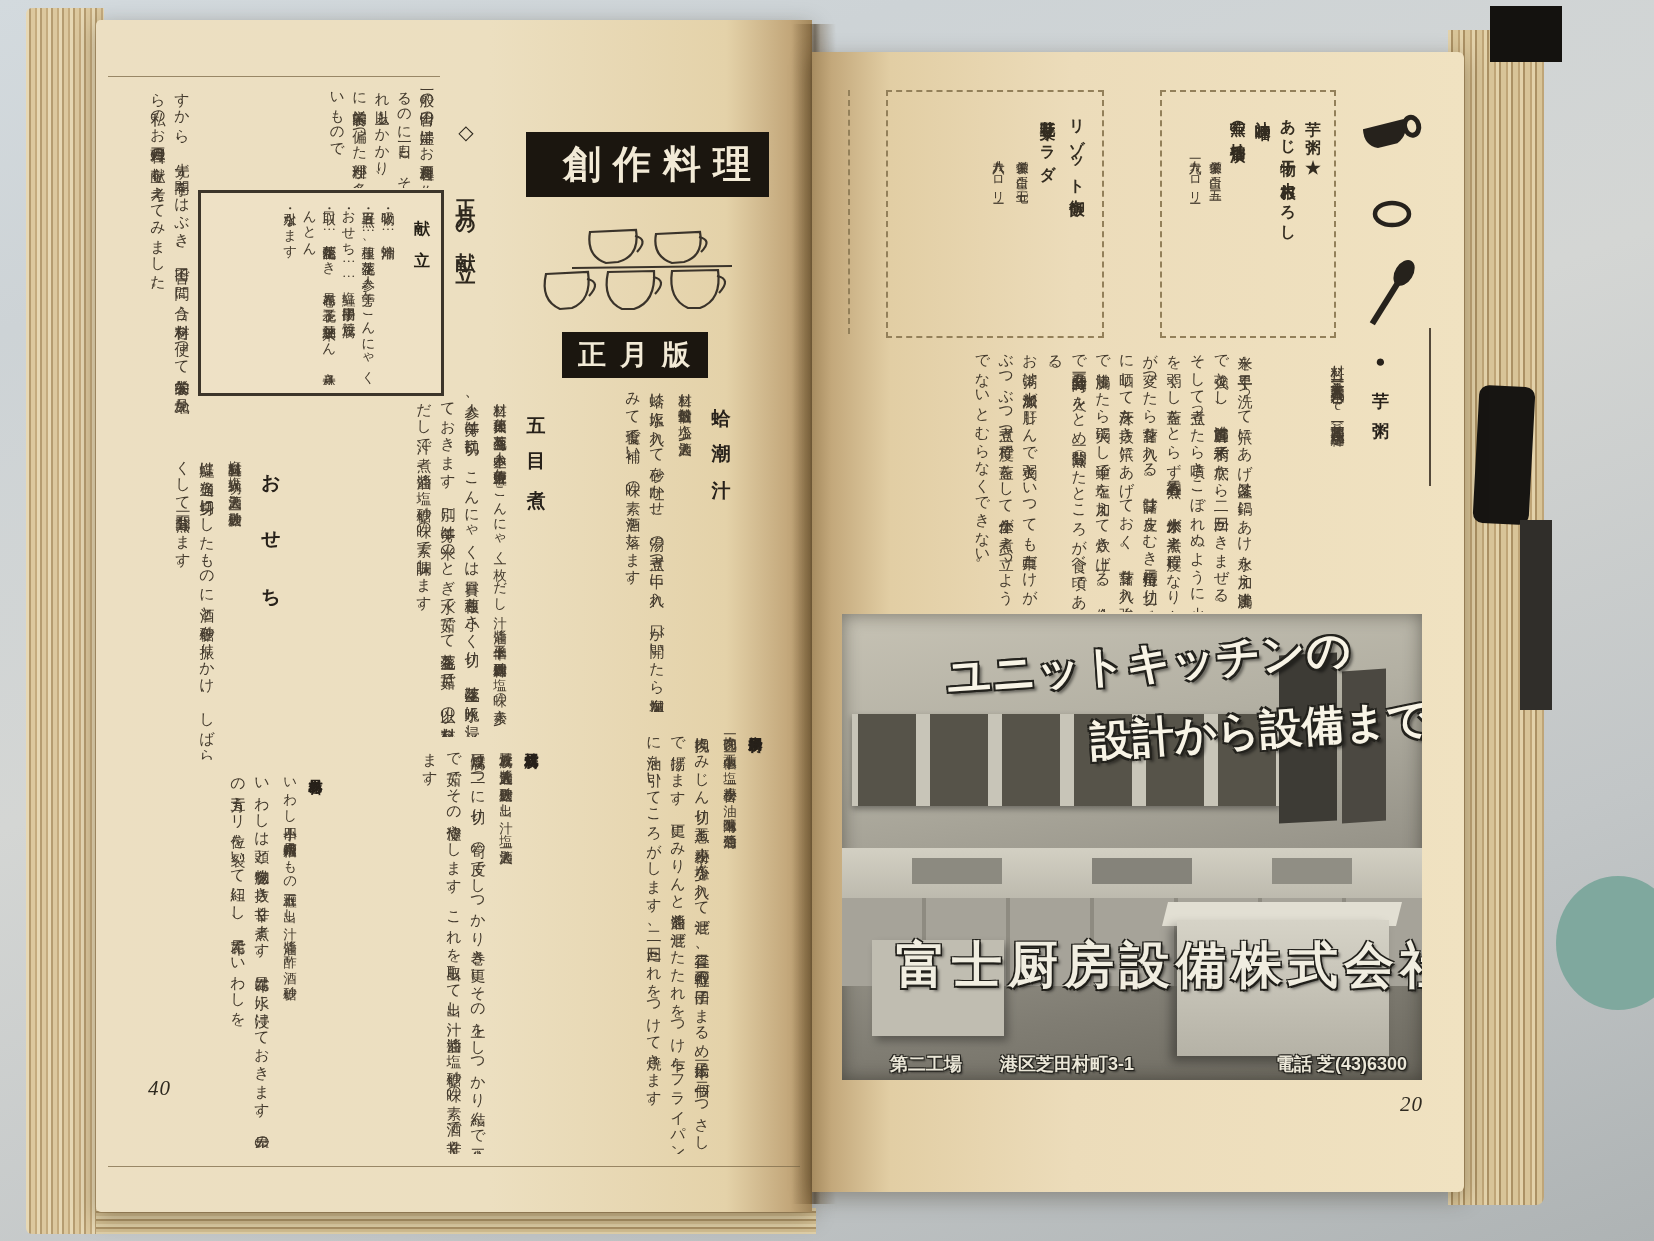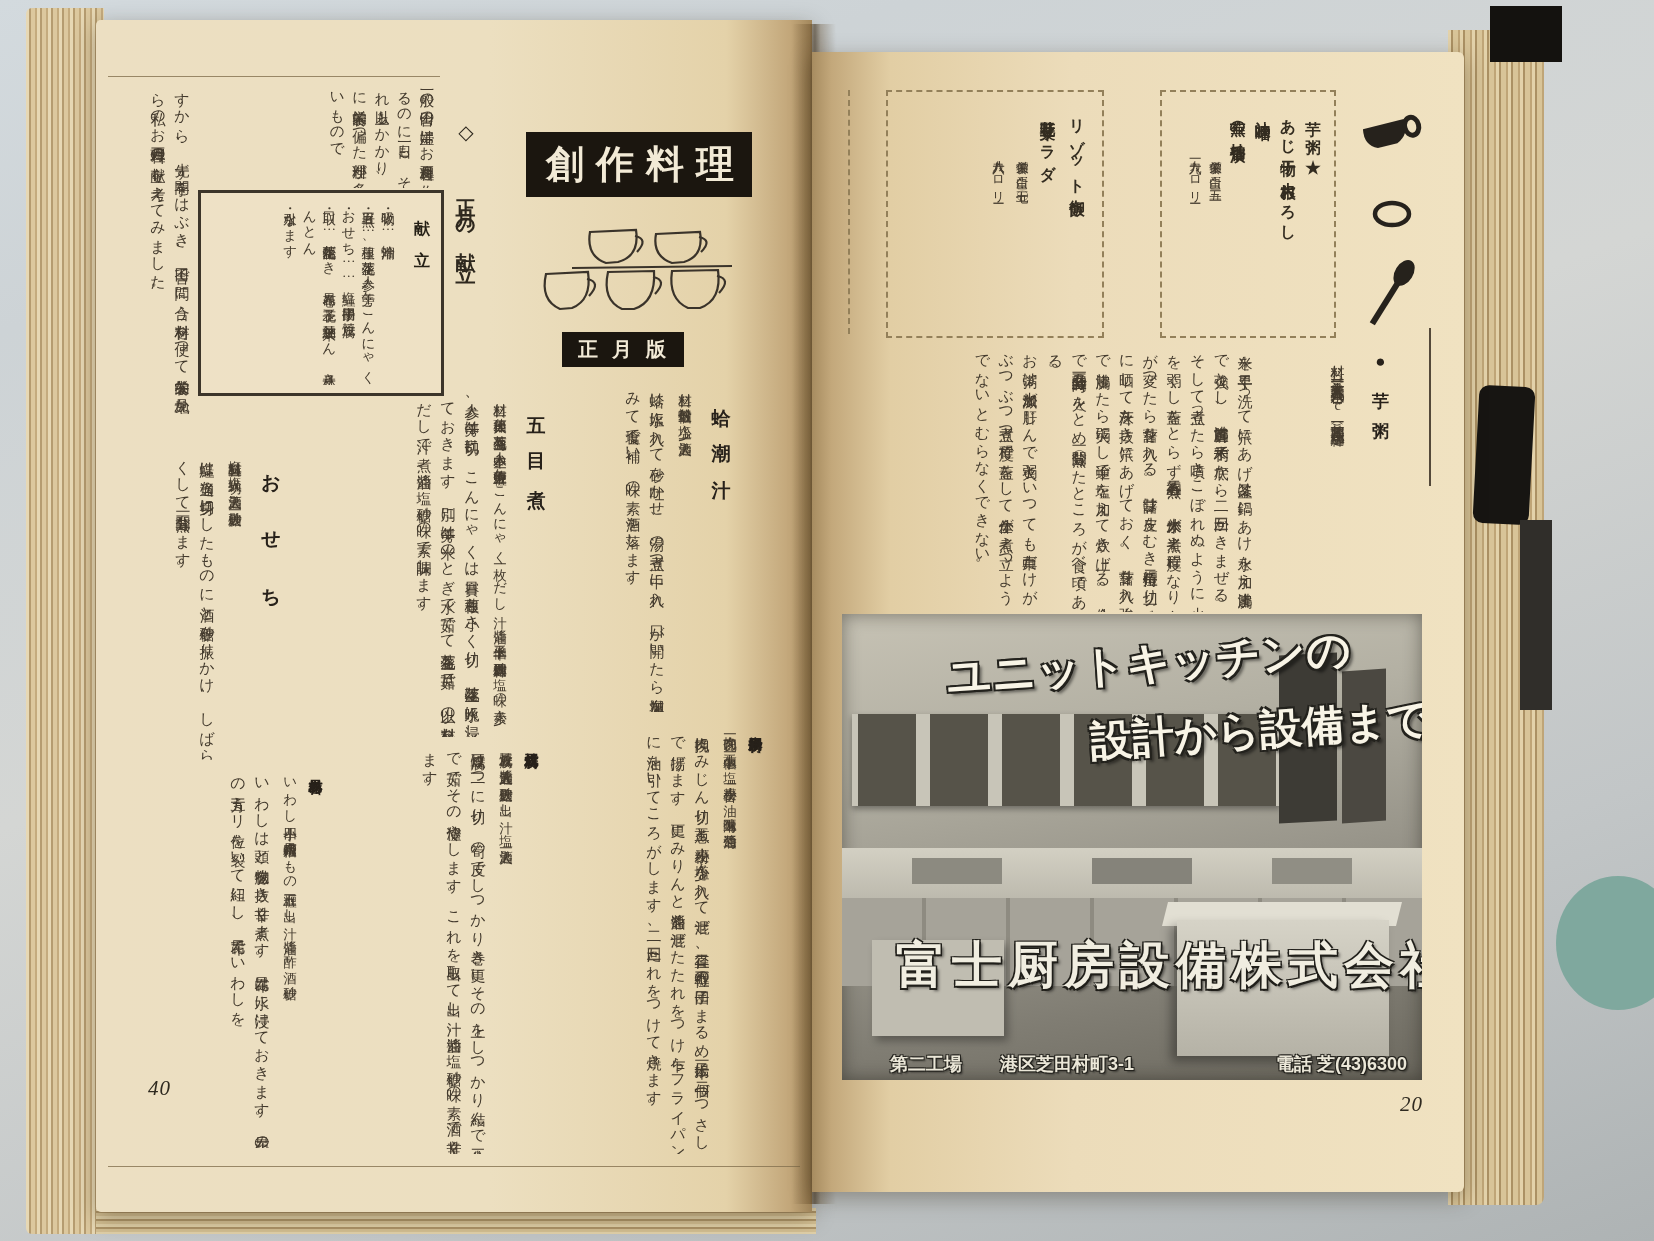--- a/index.html
+++ b/index.html
@@ -20,22 +20,22 @@
   .page-left{left:96px;top:20px;width:716px;height:1192px;border-radius:5px 0 0 5px;
     background:linear-gradient(to right,#ecdfc2 0%,#ecdfc0 55%,#e4d2a9 88%,#c2a679 97%,#a2875c 100%);}
   .page-right{left:812px;top:52px;width:652px;height:1140px;border-radius:0 6px 6px 0;
     background:linear-gradient(to left,#f0e2c1 0%,#ecdcba 60%,#e2cea4 88%,#c3a87b 97%,#a78c60 100%);}
   .v{writing-mode:vertical-rl;text-orientation:upright;position:absolute;overflow:hidden;
      color:#433a2d;line-height:1.6;font-size:15px;letter-spacing:.04em;}
   .v>div{display:block;}
   .rule{position:absolute;border-top:1.5px solid #83714f;opacity:.8;}
   .blackbox{background:#1b160f;color:#f2ead6;font-family:"Liberation Sans","DejaVu Sans",sans-serif;
     font-weight:700;position:absolute;display:inline-block;}
-  .title{font-size:38px;padding:7px 6px 7px 20px;letter-spacing:12px;}
-  .badge{font-size:20px;padding:4px 4px 4px 16px;letter-spacing:14px;}
+  .title{font-size:38px;padding:7px 6px 7px 37px;letter-spacing:12px;}
+  .badge{font-size:28px;padding:4px 4px 4px 16px;letter-spacing:14px;}
   .sechead{font-size:20px;font-weight:700;letter-spacing:.5em;color:#2e281e;}
   .menu-box{position:absolute;border:3px solid #3c352a;background:rgba(255,248,228,.12);}
   .mh{font-weight:700;font-size:16px;letter-spacing:.45em;text-indent:.4em;margin-left:12px;color:#241f15;}
   .mi{font-size:13.5px;line-height:1.45;}
   .rh{font-size:19px;font-weight:700;letter-spacing:.45em;text-indent:.5em;margin-left:10px;color:#27211668;color:#27211a;}
   .mat-h .rh{font-size:14px;font-weight:700;letter-spacing:.02em;text-indent:0;margin-left:3px;}
   .rm{font-size:13.5px;margin-left:5px;}
   .rb{font-size:15px;}
   .pagenum{position:absolute;font-style:italic;font-size:21px;color:#2f2a20;letter-spacing:1px;}
   .card{position:absolute;border:2px dashed #93805a;}

